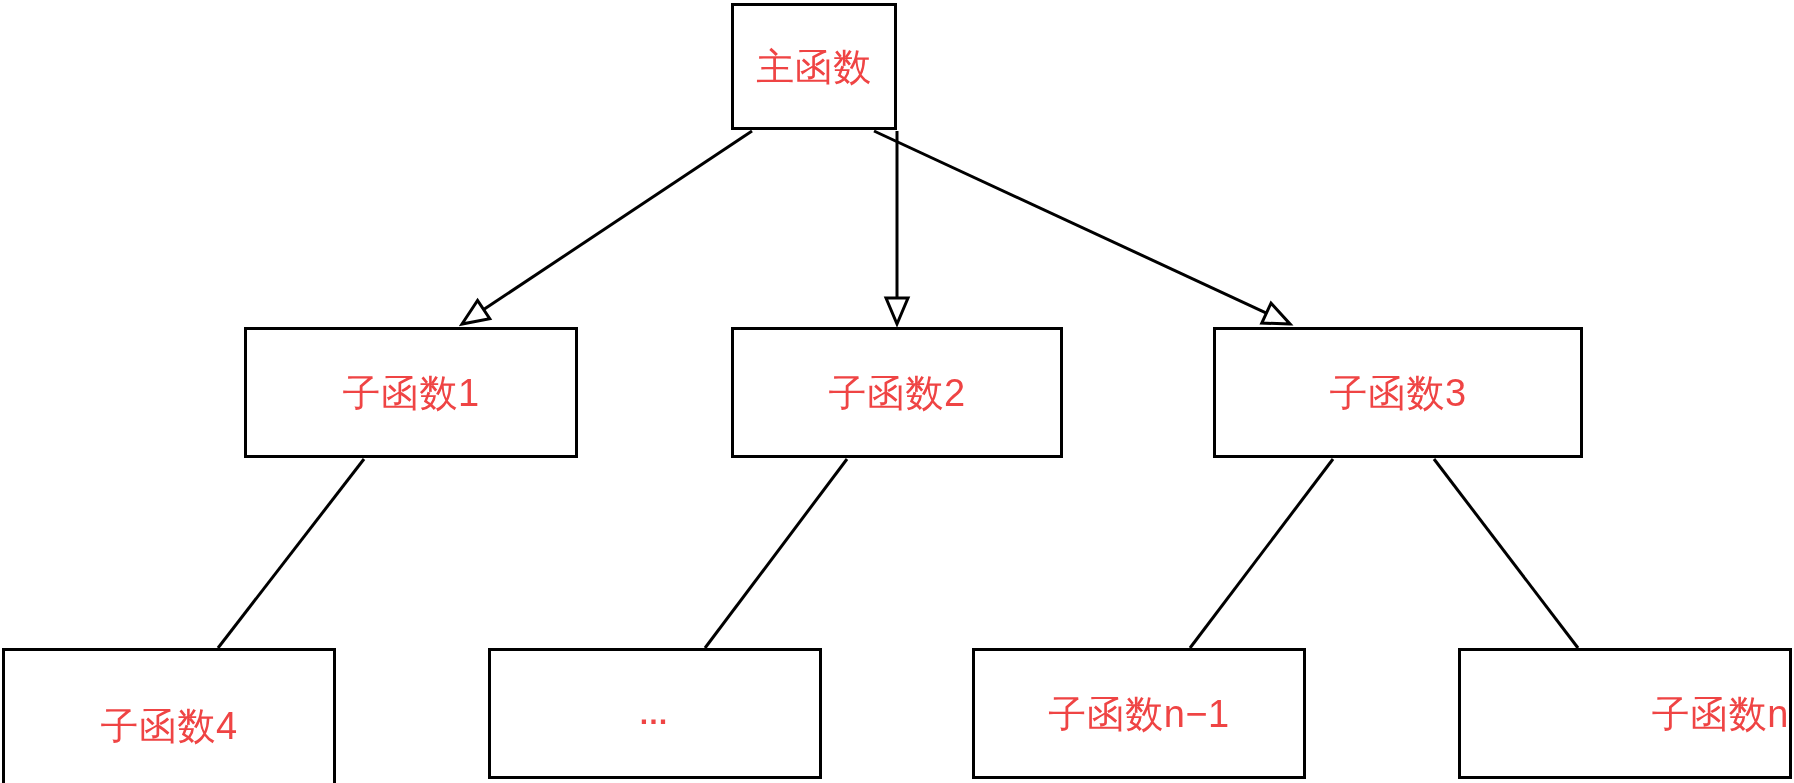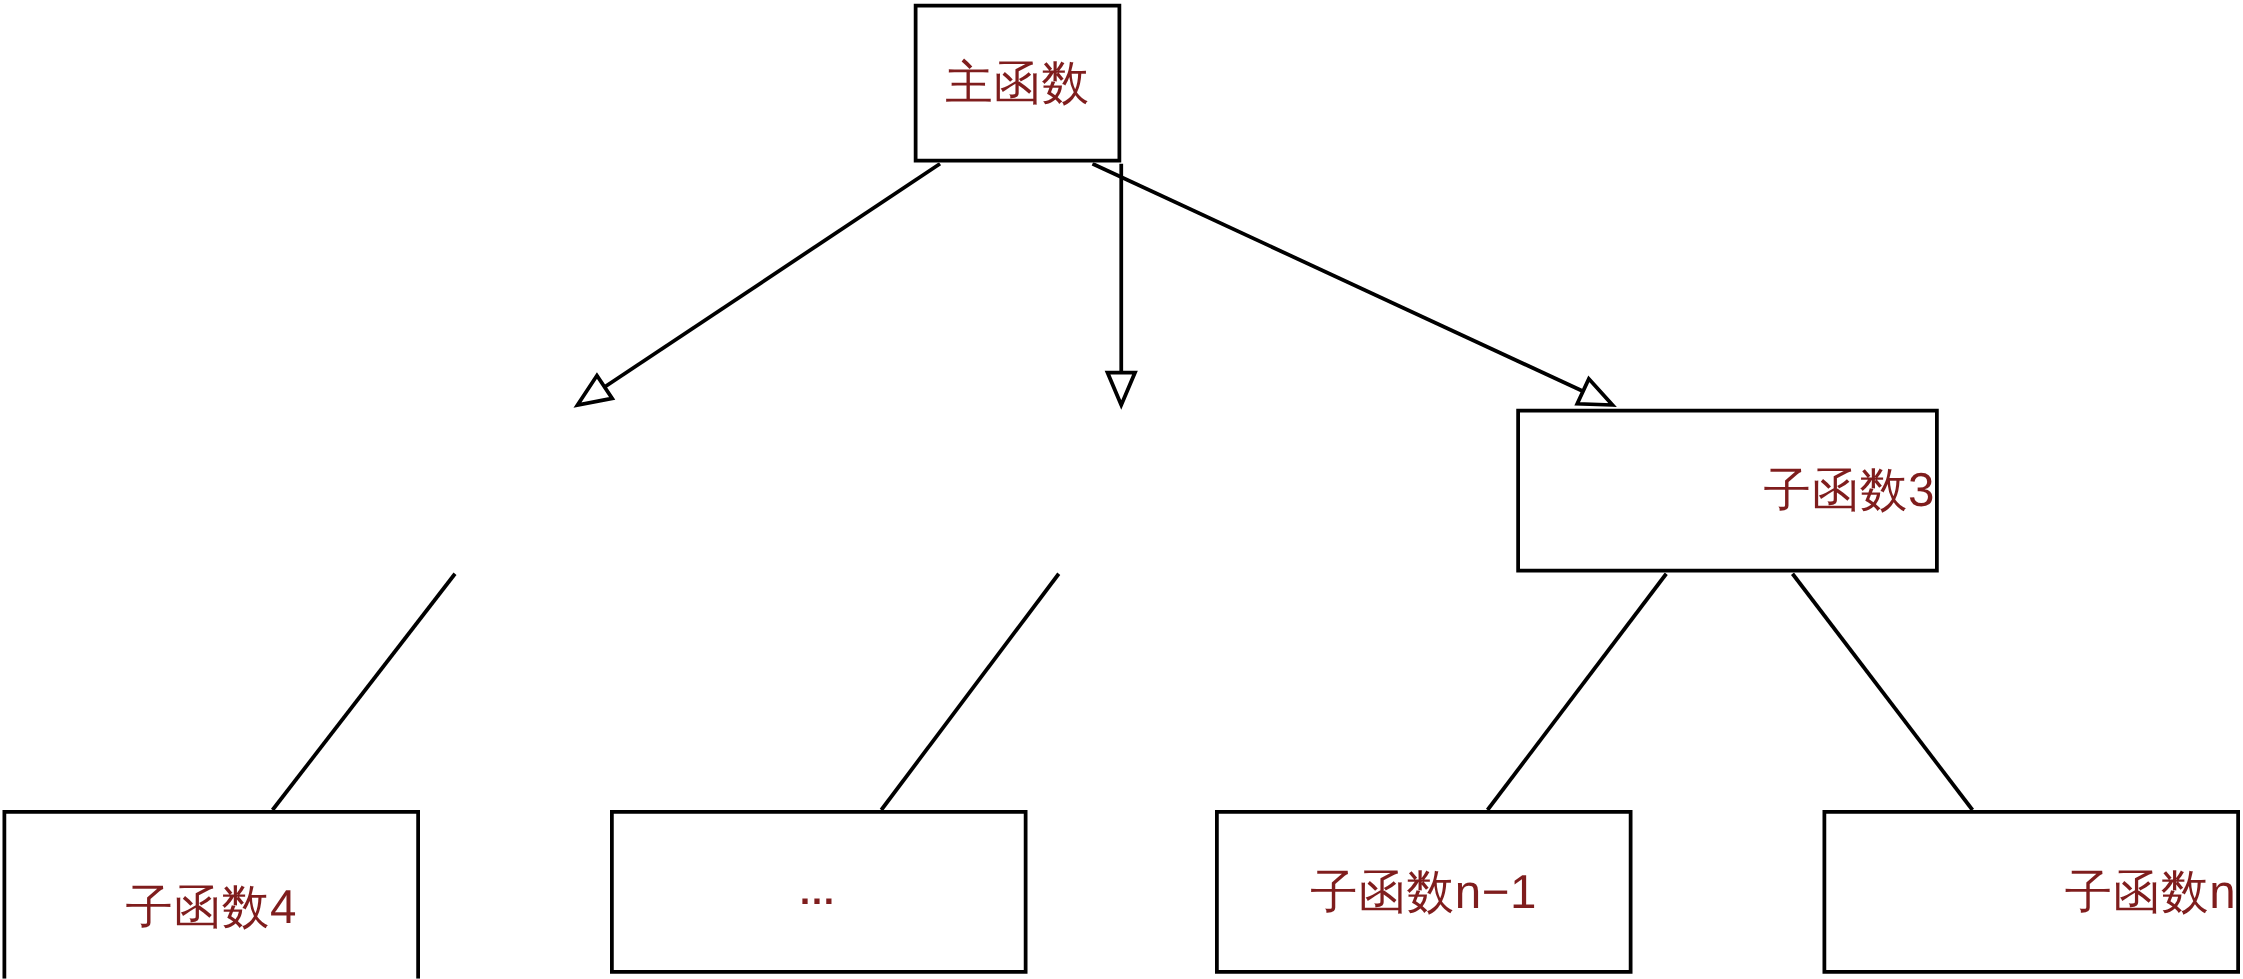--- a/index.html
+++ b/index.html
@@ -29,21 +29,21 @@
     box-sizing: border-box;
     border: 3px solid #000000;
     background: #ffffff;
     display: flex;
     align-items: center;
     justify-content: center;
   }
   .node-label {
     font-size: 38px;
     line-height: 1;
-    color: #7f1d1d;
+    color: #ef4444;
     white-space: nowrap;
     letter-spacing: 0.5px;
   }
   .node-label.ellipsis {
     font-size: 30px;
     letter-spacing: 3px;
     font-weight: bold;
   }
 </style>
 </head>
@@ -63,23 +63,29 @@
         <line x1="847" y1="459" x2="705" y2="648" stroke="#000000" stroke-width="3"></line>
         <line x1="1333" y1="459" x2="1190" y2="648" stroke="#000000" stroke-width="3"></line>
         <line x1="1434" y1="459" x2="1578" y2="648" stroke="#000000" stroke-width="3"></line>
       </g>
   </svg>
 
   <div class="node-box" style="left: 731px; top: 3px; width: 166px; height: 127px;">
     <span class="node-label">主函数</span>
   </div>
 
+  <div class="node-box" style="left: 244px; top: 327px; width: 334px; height: 131px;">
+    <span class="node-label">子函数1</span>
+  </div>
 
+  <div class="node-box" style="left: 731px; top: 327px; width: 332px; height: 131px;">
+    <span class="node-label">子函数2</span>
+  </div>
 
-  <div class="node-box" style="left: 1213px; top: 327px; width: 338px; height: 131px; justify-content: flex-end;">
+  <div class="node-box" style="left: 1213px; top: 327px; width: 370px; height: 131px;">
     <span class="node-label">子函数3</span>
   </div>
 
   <div class="node-box" style="left: 2px; top: 648px; width: 334px; height: 156px;">
     <span class="node-label">子函数4</span>
   </div>
 
   <div class="node-box" style="left: 488px; top: 648px; width: 334px; height: 131px;">
     <span class="node-label ellipsis">…</span>
   </div>

